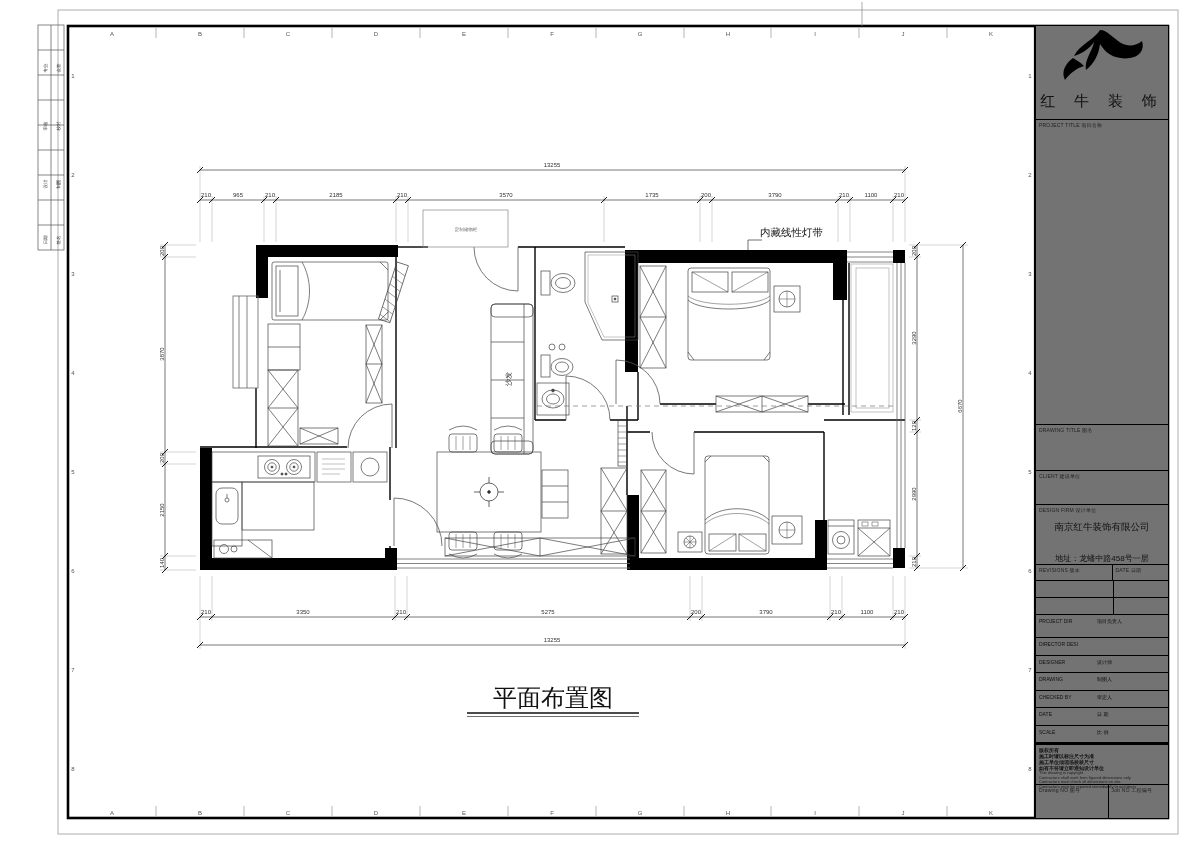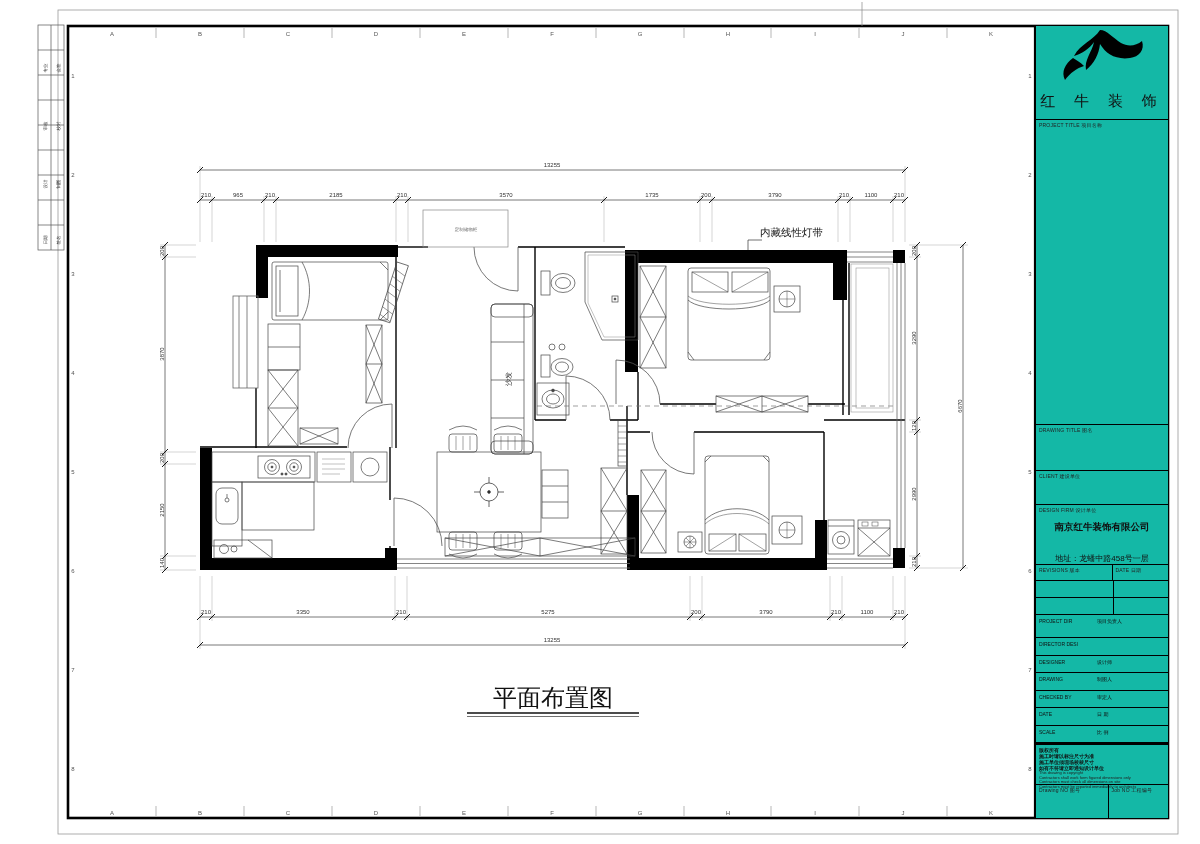--- a/index.html
+++ b/index.html
@@ -6,30 +6,30 @@
   .page{position:relative;width:1200px;height:844px;background:#fff;overflow:hidden;}
   svg text{user-select:none;}
   .dim{font:6px "Liberation Sans",sans-serif;fill:#333;}
   .grid-ref{font:6px "Liberation Sans",sans-serif;fill:#555;}
   .stamp{font:4.5px "Liberation Sans",sans-serif;fill:#333;}
   .cn-label{font:7px "Liberation Sans",sans-serif;fill:#222;}
   .note{font:4.5px "Liberation Sans",sans-serif;fill:#666;}
   .anno{font:10.5px "Liberation Sans",sans-serif;fill:#111;}
   .plan-title{font:24px "DejaVu Serif",serif;fill:#111;}
   
-  .titleblock{position:absolute;left:1036px;top:26px;width:132px;height:792px;background:#14b8a6;font-family:"Liberation Sans",sans-serif;color:#111;}
+  .titleblock{position:absolute;left:1036px;top:26px;width:132px;height:792px;background:#737373;font-family:"Liberation Sans",sans-serif;color:#111;}
   .tb-sec{border-bottom:1px solid #000;box-sizing:border-box;position:relative;}
   .tb-label{font-size:5px;color:#222;padding:2px 0 0 3px;letter-spacing:.2px;}
   .tb-logo{height:94px;text-align:center;}
   .tb-logo-text{font-family:"DejaVu Serif",serif;font-size:15px;letter-spacing:7px;margin-top:2px;white-space:nowrap;}
   .tb-project{height:305px;}
   .tb-drawing{height:46px;}
   .tb-client{height:34px;}
   .tb-firm{height:60px;text-align:center;}
-  .tb-firm-name{font-size:9.5px;font-weight:bold;margin-top:8px;}
+  .tb-firm-name{font-size:9.5px;font-weight:normal;margin-top:8px;}
   .tb-firm-addr{font-size:8px;margin-top:19px;}
   .tb-revhead{height:16px;display:flex;}
   .tb-revhead div{box-sizing:border-box;padding-top:2px;}
   .tb-revhead .c1{width:58%;border-right:1px solid #000;}
   .tb-revhead .c2{width:42%;}
   .tb-revempty{height:34px;}
   .tb-revempty .r{height:17px;box-sizing:border-box;border-bottom:1px solid #000;display:flex;}
   .tb-revempty .r:last-child{border-bottom:none;}
   .tb-revempty .c1{width:58%;border-right:1px solid #000;}
   .tb-row{display:flex;align-items:flex-start;}

